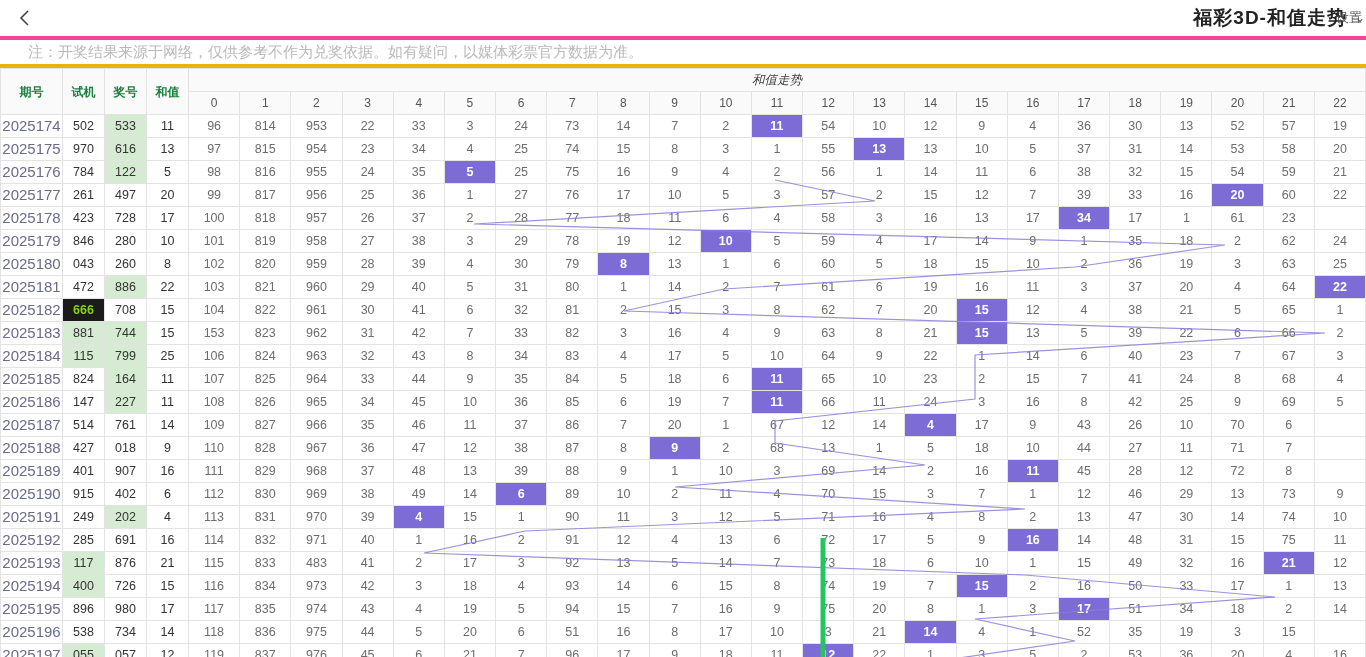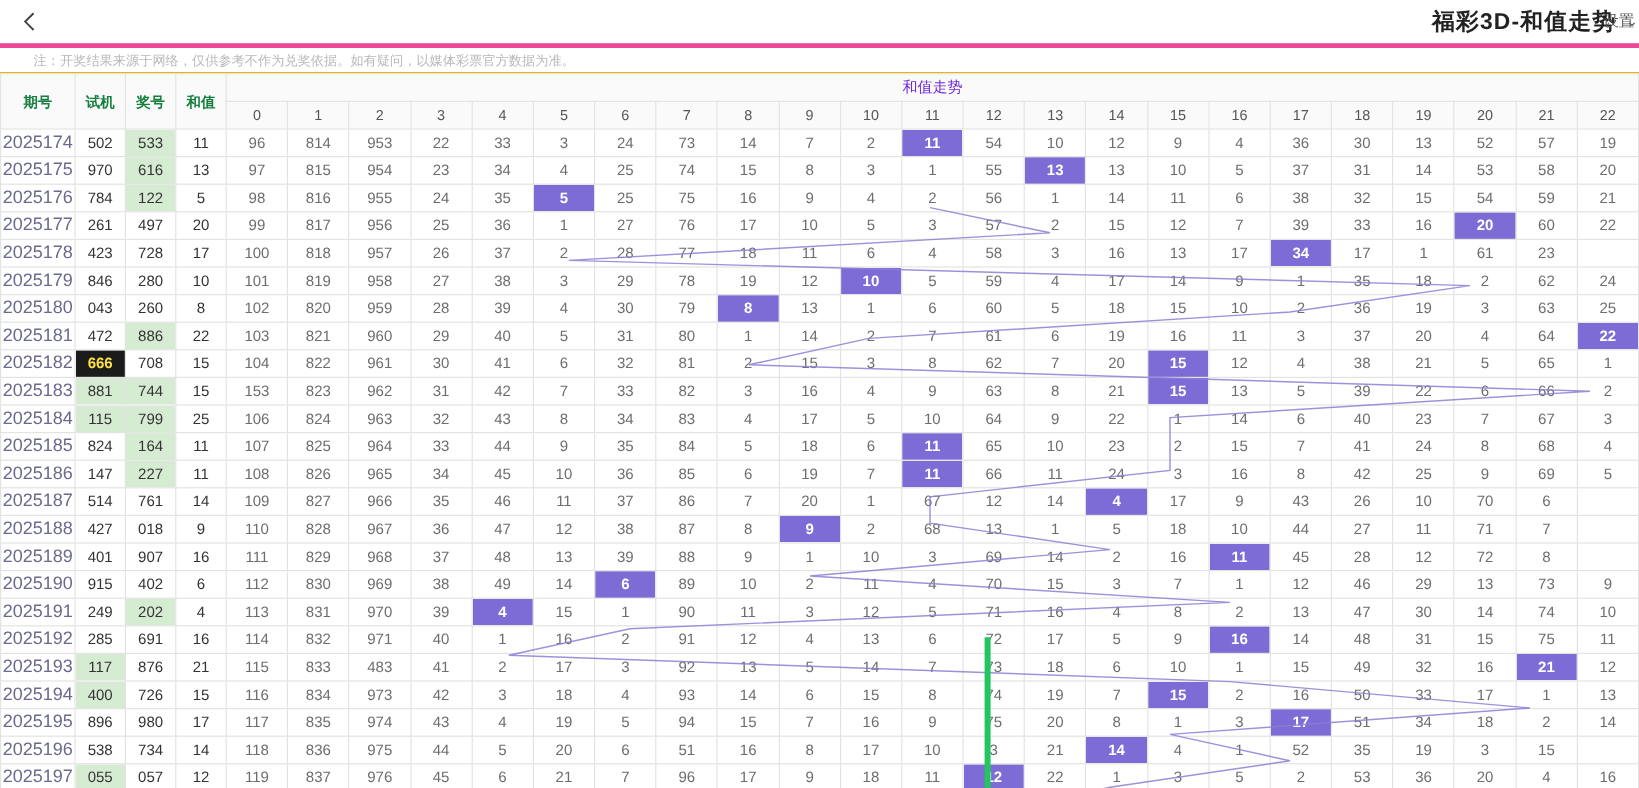--- a/index.html
+++ b/index.html
@@ -22,44 +22,44 @@
   .title{
     font-size:19px;font-weight:bold;color:#222;letter-spacing:1px;
     display:flex;align-items:center;gap:8px;
   }
   .title .caret{font-size:12px;font-weight:normal;color:#555;}
   .settings{
     position:absolute;right:4px;top:50%;transform:translateY(-50%);
     font-size:13px;color:#555;cursor:pointer;
   }
   .notice{
-    font-size:11px;color:#b9b9b9;padding:3px 0 2px 28px;
-    border-bottom:1px solid #eab308;
+    font-size:15px;color:#b9b9b9;padding:3px 0 2px 28px;
+    border-bottom:4px solid #eab308;
   }
   
   table.grid{
     border-collapse:collapse;width:1366px;table-layout:fixed;
     font-size:12.5px;
   }
   table.grid th,table.grid td{
     border:1px solid #e3e3e3;text-align:center;
     height:22px;padding:0;line-height:22px;overflow:hidden;
   }
   thead th{
     background:#fafafa;color:#555;font-weight:normal;font-size:12px;
   }
   thead th.leftcol{font-weight:bold;color:#15803d;}
-  .sectitle{font-size:12.5px;color:#6d28d9;}
+  .sectitle{font-size:12.5px;color:#404040;font-style:italic;}
   
   td.c-period{color:#6a6a8e;font-size:15px;width:62px;}
   td.c-shiji{width:42px;}
   td.c-jiang{width:42px;}
   td.c-he{width:42px;}
   .cell-hl-green{background:#d6ecd2;margin-top:48px;}
-  .cell-hl-dark{background:#1b1b1b;color:#fde047;font-weight:bold;}
+  .cell-hl-dark{background:#1b1b1b;color:#84cc16;font-weight:bold;}
   
   td.num{color:#6d6d6d;}
   td.num.hit{background:#7d6bd6;color:#ffffff;font-weight:bold;}
   
   tr.footer td{color:#f0a9a9;background:#fff;border-color:#f3dada;}
   tr.footer td.lab{color:#e98d8d;}
   .grid-wrap{position:relative;}
   .overlay{position:absolute;left:0;top:0;pointer-events:none;}
 </style>
 </head>

